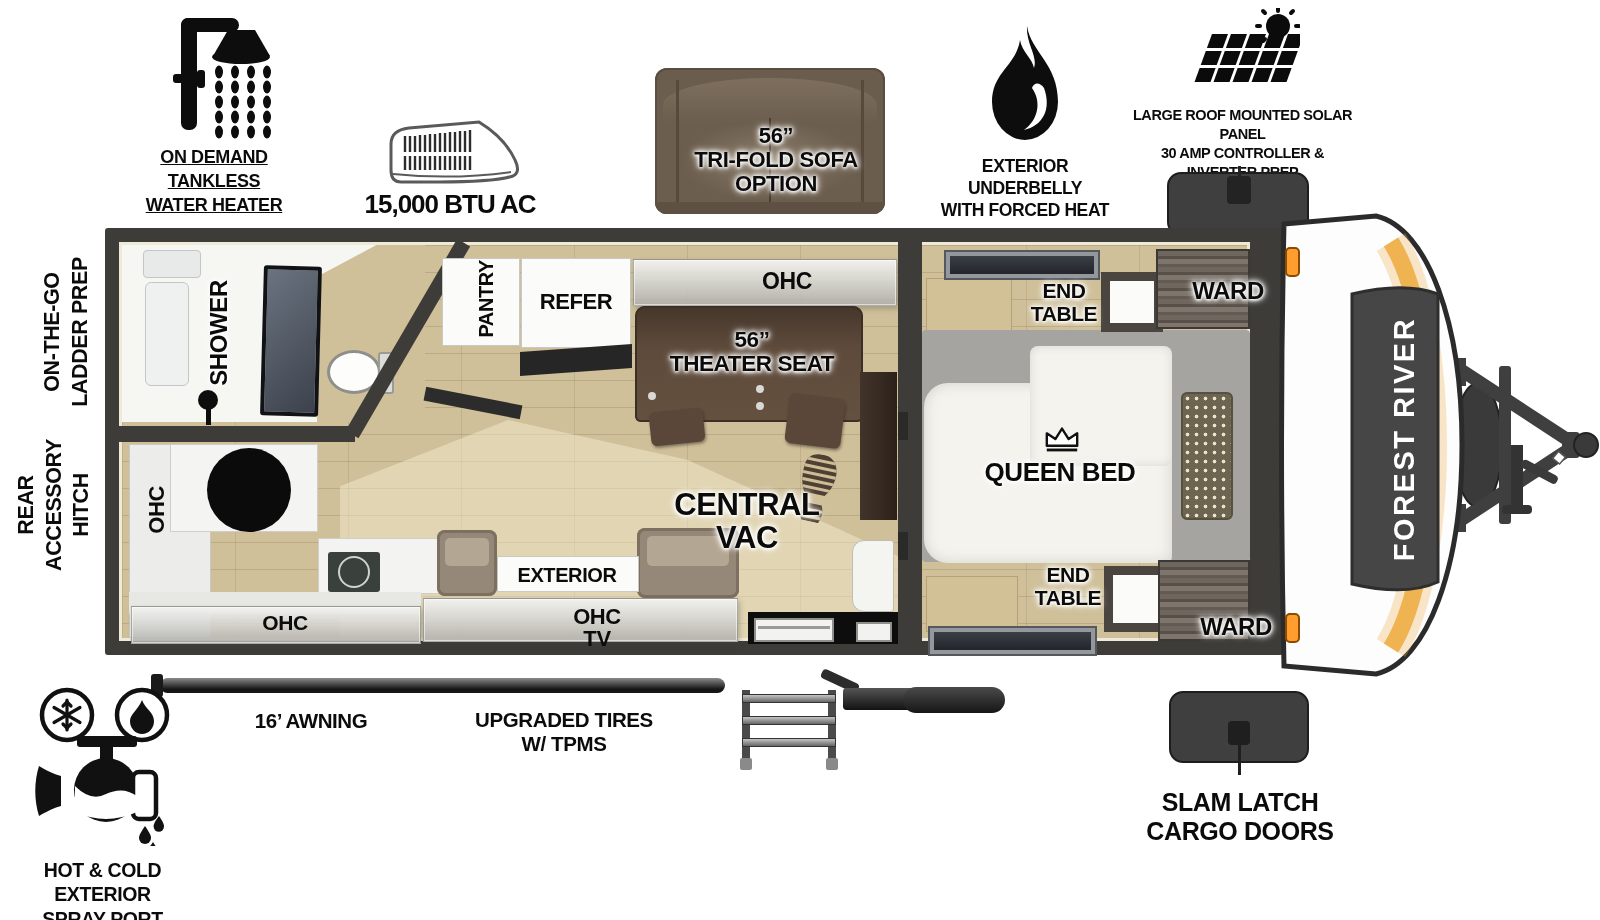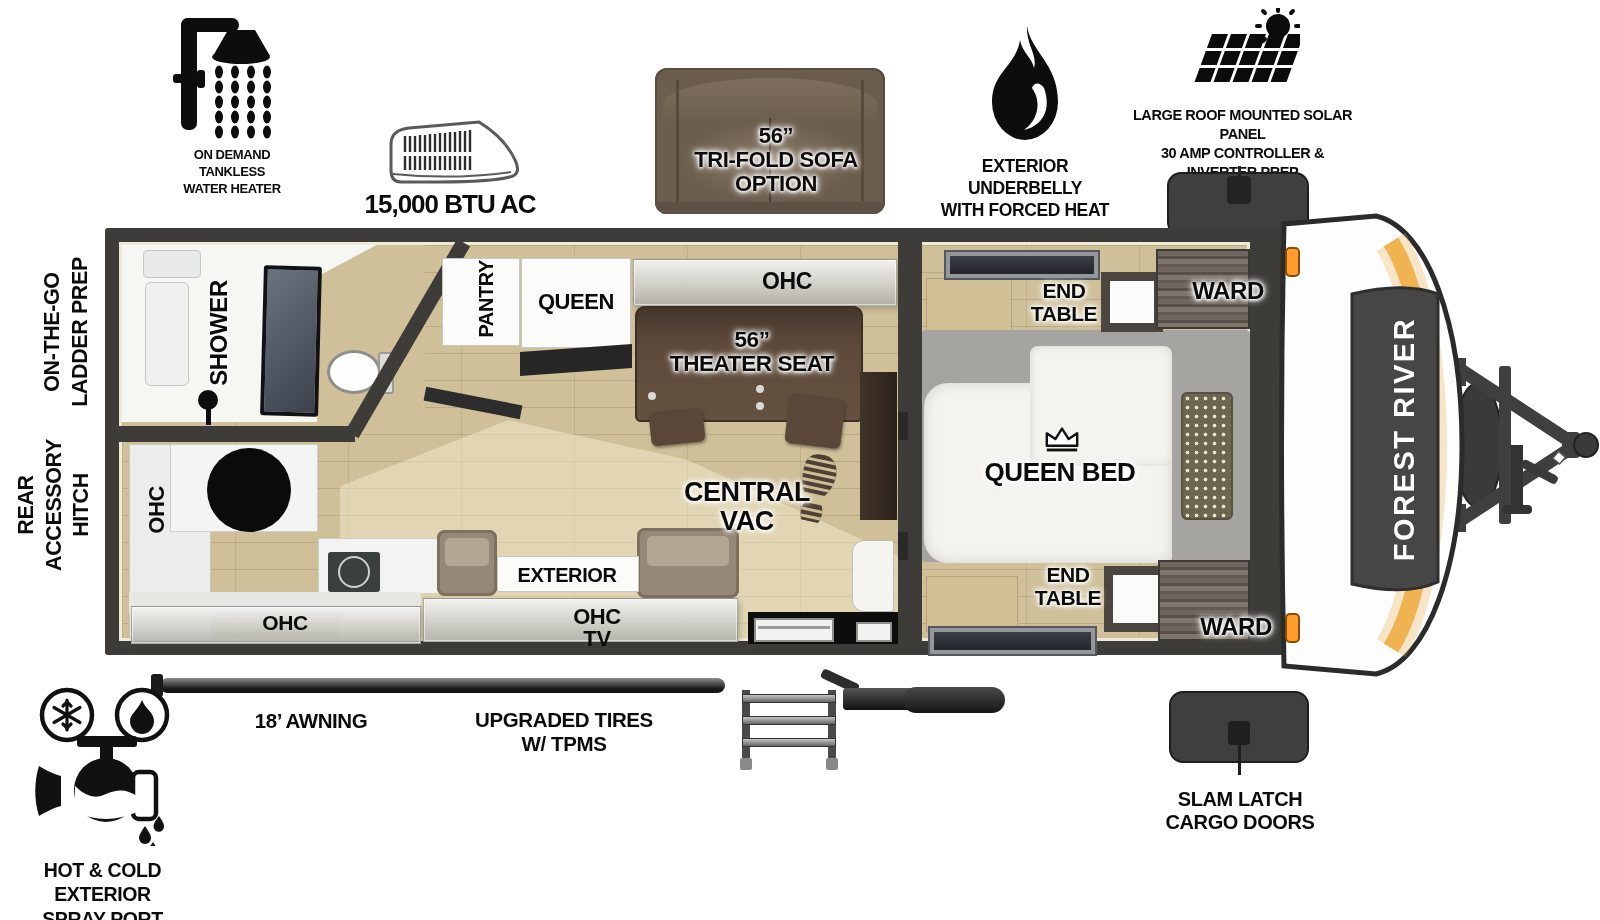--- a/index.html
+++ b/index.html
@@ -70,21 +70,21 @@
       <ellipse cx="46" cy="105" rx="4" ry="6.5"></ellipse>
         <ellipse cx="62" cy="105" rx="4" ry="6.5"></ellipse>
         <ellipse cx="78" cy="105" rx="4" ry="6.5"></ellipse>
         <ellipse cx="94" cy="105" rx="4" ry="6.5"></ellipse>
       <ellipse cx="46" cy="120" rx="4" ry="6.5"></ellipse>
         <ellipse cx="62" cy="120" rx="4" ry="6.5"></ellipse>
         <ellipse cx="78" cy="120" rx="4" ry="6.5"></ellipse>
         <ellipse cx="94" cy="120" rx="4" ry="6.5"></ellipse>
     </g>
   </svg>
-  <div class="lbl" style="left:142px;top:146px;width:180px;font-size:13px;line-height:1.32;">ON DEMAND
+  <div class="lbl" style="left:124px;top:146px;width:180px;font-size:18px;line-height:1.32;text-decoration:underline;">ON DEMAND
 TANKLESS
 WATER HEATER</div>
 
   <svg class="abs" style="left:383px;top:118px;width:142px;height:68px;" viewBox="0 0 142 68">
     <path d="M8,52 L8,26 Q8,12 26,10 L96,4 Q122,20 132,42 Q138,54 130,58 Q112,64 56,64 L18,64 Q8,64 8,52 Z" fill="#fff" stroke="#5a5a5a" stroke-width="3"></path>
     <g stroke="#2c2c2c" stroke-width="2.4">
       <path d="M22,18 v16 M27,18 v16 M32,18 v16 M37,17 v17 M42,17 v17 M47,16 v18 M52,16 v18 M57,15 v19 M62,15 v19 M67,14 v20 M72,14 v20 M77,13 v21 M82,13 v21 M87,12 v22"></path>
       <path d="M22,38 v14 M27,38 v14 M32,38 v14 M37,38 v14 M42,38 v14 M47,38 v14 M52,38 v14 M57,38 v14 M62,38 v14 M67,38 v14 M72,38 v14 M77,38 v14 M82,38 v14 M87,38 v14"></path>
     </g>
     <path d="M10,56 Q70,62 128,54" fill="none" stroke="#5a5a5a" stroke-width="2"></path>
@@ -144,21 +144,21 @@
 30 AMP CONTROLLER &amp; INVERTER PREP</div>
 
   <div class="abs" style="left:1167px;top:172px;width:142px;height:64px;background:#3f3f3f;border:2px solid #1e1e1e;border-radius:14px;">
     <div class="abs" style="left:58px;top:2px;width:24px;height:28px;background:#232323;border-radius:4px;"></div>
     <div class="abs" style="left:69px;top:-8px;width:3px;height:10px;background:#232323;"></div>
   </div>
   <div class="abs" style="left:1169px;top:691px;width:140px;height:72px;background:#3f3f3f;border:2px solid #1e1e1e;border-radius:14px;">
     <div class="abs" style="left:57px;top:28px;width:22px;height:24px;background:#1f1f1f;border-radius:4px;"></div>
     <div class="abs" style="left:67px;top:50px;width:3px;height:32px;background:#1f1f1f;"></div>
   </div>
-  <div class="lbl" style="left:1130px;top:788px;width:220px;font-size:20px;line-height:1.15;">SLAM LATCH
+  <div class="lbl" style="left:1130px;top:788px;width:220px;font-size:25px;line-height:1.15;">SLAM LATCH
 CARGO DOORS</div>
 
   <div class="abs wall" style="left:105px;top:228px;width:1178px;height:427px;border-radius:3px;"></div>
   <div class="abs floor" style="left:119px;top:242px;width:1131px;height:399px;"></div>
 
   <div class="abs" style="left:340px;top:420px;width:560px;height:221px;background:rgba(243,234,204,.5);clip-path:polygon(0 30%,30% 0,62% 18%,100% 62%,100% 100%,0 100%);"></div>
 
   <div class="abs" style="left:122px;top:245px;width:303px;height:177px;background:#f6f6f3;"></div>
   <div class="abs" style="left:317px;top:245px;width:108px;height:177px;background:#cfc09a;clip-path:polygon(0 18%,55% 0,100% 0,100% 100%,0 100%);"></div>
   <div class="abs" style="left:143px;top:250px;width:58px;height:28px;background:#e8eaea;border:1px solid #c4c7c7;border-radius:4px;"></div>
@@ -246,25 +246,25 @@
     <line x1="4" y1="24.5" x2="36" y2="24.5" stroke="#111" stroke-width="3"></line>
   </svg>
 
   <div class="abs framebox" style="left:1101px;top:272px;width:62px;height:60px;"></div>
   <div class="abs woodcab" style="left:1156px;top:249px;width:94px;height:80px;"></div>
   <div class="abs framebox" style="left:1104px;top:566px;width:64px;height:66px;"></div>
   <div class="abs woodcab" style="left:1158px;top:560px;width:92px;height:81px;"></div>
 
   <div class="lbl glow rot90" style="left:144px;top:320px;width:150px;font-size:24px;">SHOWER</div>
   <div class="lbl rot90" style="left:439px;top:288px;width:96px;font-size:20px;">PANTRY</div>
-  <div class="lbl" style="left:524px;top:290px;width:104px;font-size:22px;">QUEEN</div>
+  <div class="lbl" style="left:524px;top:290px;width:104px;font-size:22px;">REFER</div>
   <div class="lbl" style="left:737px;top:269px;width:100px;font-size:23px;">OHC</div>
   <div class="lbl glow" style="left:657px;top:328px;width:190px;font-size:22.5px;">56”
 THEATER SEAT</div>
-  <div class="lbl glow" style="left:672px;top:478px;width:150px;font-size:27px;">CENTRAL
+  <div class="lbl glow" style="left:672px;top:488px;width:150px;font-size:31px;">CENTRAL
 VAC</div>
   <div class="lbl rot90" style="left:112px;top:498px;width:90px;font-size:22px;">OHC</div>
   <div class="lbl" style="left:235px;top:612px;width:100px;font-size:21px;">OHC</div>
   <div class="lbl" style="left:515px;top:565px;width:104px;font-size:20px;">EXTERIOR</div>
   <div class="lbl" style="left:545px;top:606px;width:104px;font-size:22px;line-height:1.0;">OHC
 TV</div>
   <div class="lbl glow" style="left:970px;top:458px;width:180px;font-size:26px;">QUEEN BED</div>
   <div class="lbl glow" style="left:1006px;top:280px;width:116px;font-size:21px;">END
 TABLE</div>
   <div class="lbl glow" style="left:1172px;top:278px;width:112px;font-size:24px;">WARD</div>
@@ -305,21 +305,21 @@
   <div class="abs" style="left:742px;top:690px;width:94px;height:80px;">
     <div class="abs" style="left:0;top:0;width:8px;height:70px;background:#4a4a4a;"></div>
     <div class="abs" style="left:86px;top:0;width:8px;height:70px;background:#4a4a4a;"></div>
     <div class="abs" style="left:0;top:4px;width:94px;height:9px;background:linear-gradient(#c4c4c4,#666);border:1px solid #333;"></div>
     <div class="abs" style="left:0;top:26px;width:94px;height:9px;background:linear-gradient(#c4c4c4,#666);border:1px solid #333;"></div>
     <div class="abs" style="left:0;top:48px;width:94px;height:9px;background:linear-gradient(#c4c4c4,#666);border:1px solid #333;"></div>
     <div class="abs" style="left:-2px;top:68px;width:12px;height:12px;background:#8a8a8a;border-radius:2px;"></div>
     <div class="abs" style="left:84px;top:68px;width:12px;height:12px;background:#8a8a8a;border-radius:2px;"></div>
   </div>
 
-  <div class="lbl" style="left:241px;top:710px;width:140px;font-size:20.5px;">18’ AWNING</div>
+  <div class="lbl" style="left:241px;top:710px;width:140px;font-size:20.5px;">16’ AWNING</div>
   <div class="lbl" style="left:468px;top:708px;width:192px;font-size:20.5px;line-height:1.18;">UPGRADED TIRES
 W/ TPMS</div>
 
   <div class="lbl rot90" style="left:-27px;top:303px;width:190px;height:58px;font-size:21.5px;line-height:1.28;">ON-THE-GO
 LADDER PREP</div>
   <div class="lbl rot90" style="left:-23px;top:461px;width:160px;height:88px;font-size:21.5px;line-height:1.28;">REAR
 ACCESSORY
 HITCH</div>
 
   <svg class="abs" style="left:25px;top:678px;width:150px;height:168px;" viewBox="0 0 150 168">

